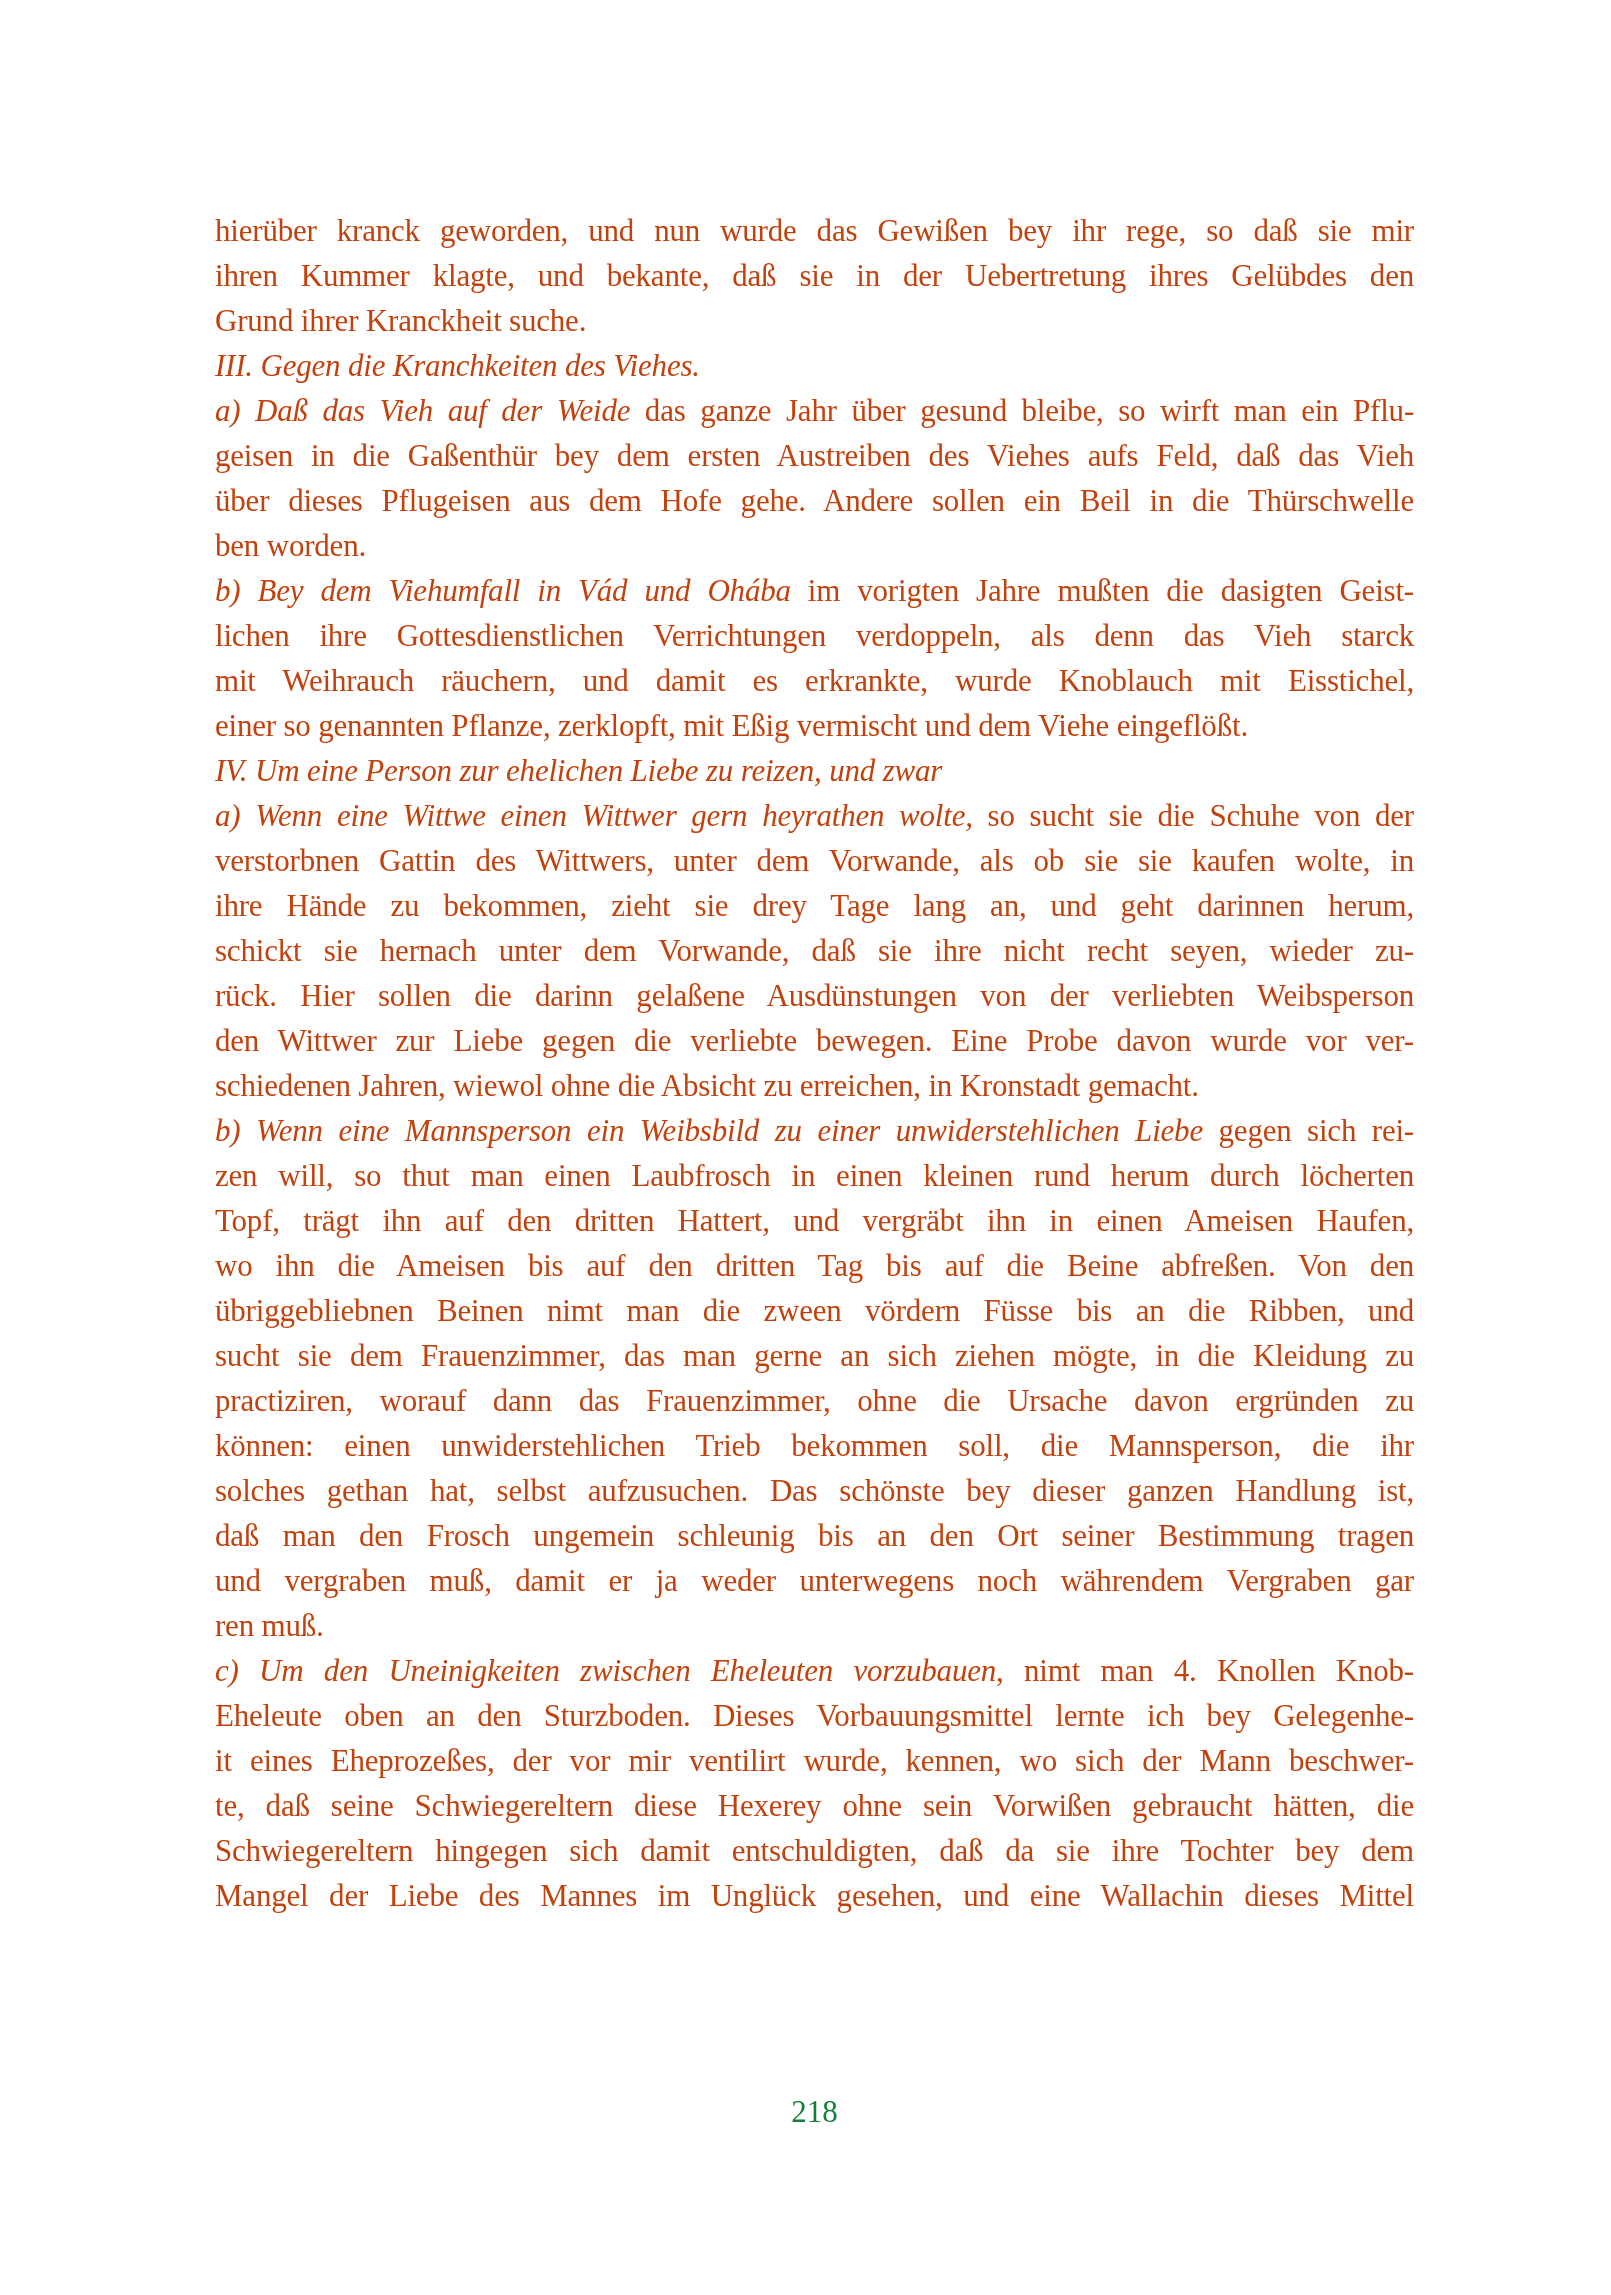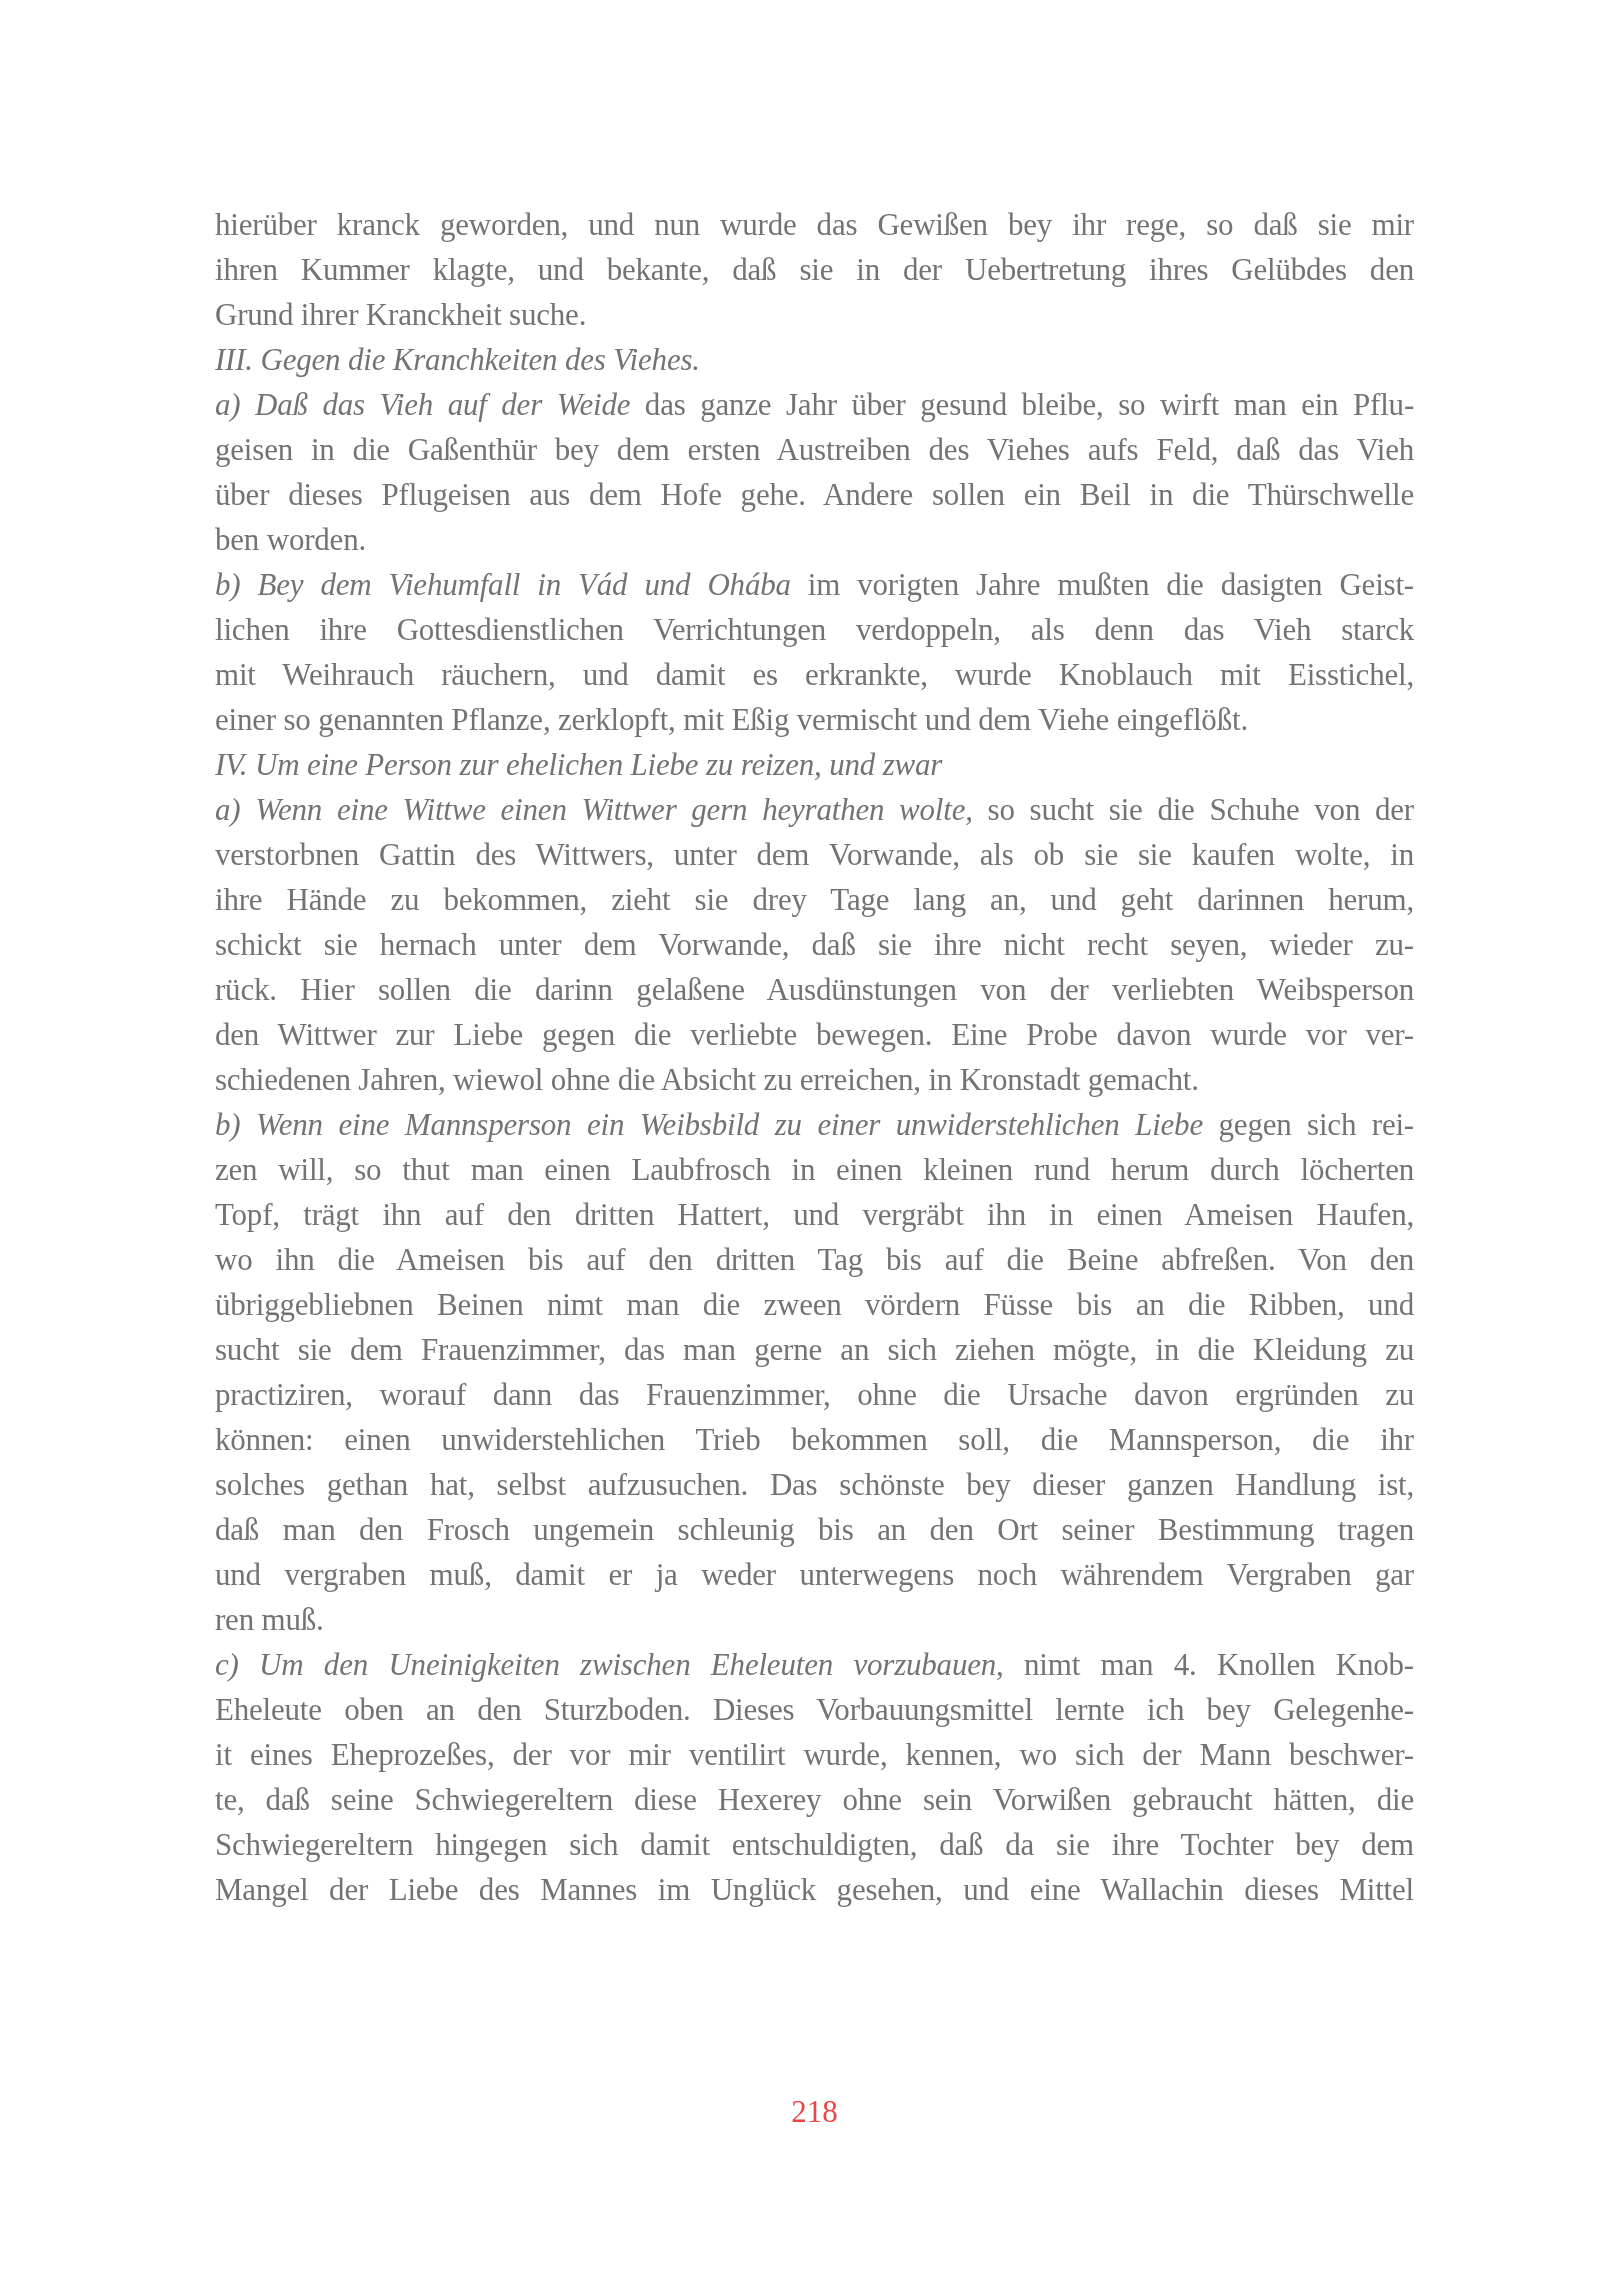--- a/index.html
+++ b/index.html
@@ -12,26 +12,26 @@
     position: relative;
     width: 1612px;
     height: 2295px;
     background: #ffffff;
     overflow: hidden;
     font-family: "Liberation Serif", serif;
   }
   .text-block {
     position: absolute;
     left: 215px;
-    top: 202px;
+    top: 208px;
     width: 1199px;
     font-size: 31px;
     line-height: 45px;
     letter-spacing: -0.2px;
-    color: #737373;
+    color: #c2410c;
   }
   .line {
     text-align: justify;
     text-align-last: justify;
     text-justify: inter-word;
     white-space: normal;
     hyphens: none;
   }
   .line.last {
     text-align: right;
@@ -44,21 +44,21 @@
     font-style: normal;
   }
   .page-number {
     position: absolute;
     left: 215px;
     top: 2089px;
     width: 1199px;
     text-align: center;
     font-size: 31px;
     line-height: 45px;
-    color: #ef4444;
+    color: #15803d;
   }
 </style>
 </head>
 <body>
 
 <div class="page">
   <div class="text-block">
       <div class="line"><span class="rm">hierüber kranck geworden, und nun wurde das Gewißen bey ihr rege, so daß sie mir</span></div>
       <div class="line"><span class="rm">ihren Kummer klagte, und bekante, daß sie in der Uebertretung ihres Gelübdes den</span></div>
       <div class="line last"><span class="rm">Grund ihrer Kranckheit suche.</span></div>

